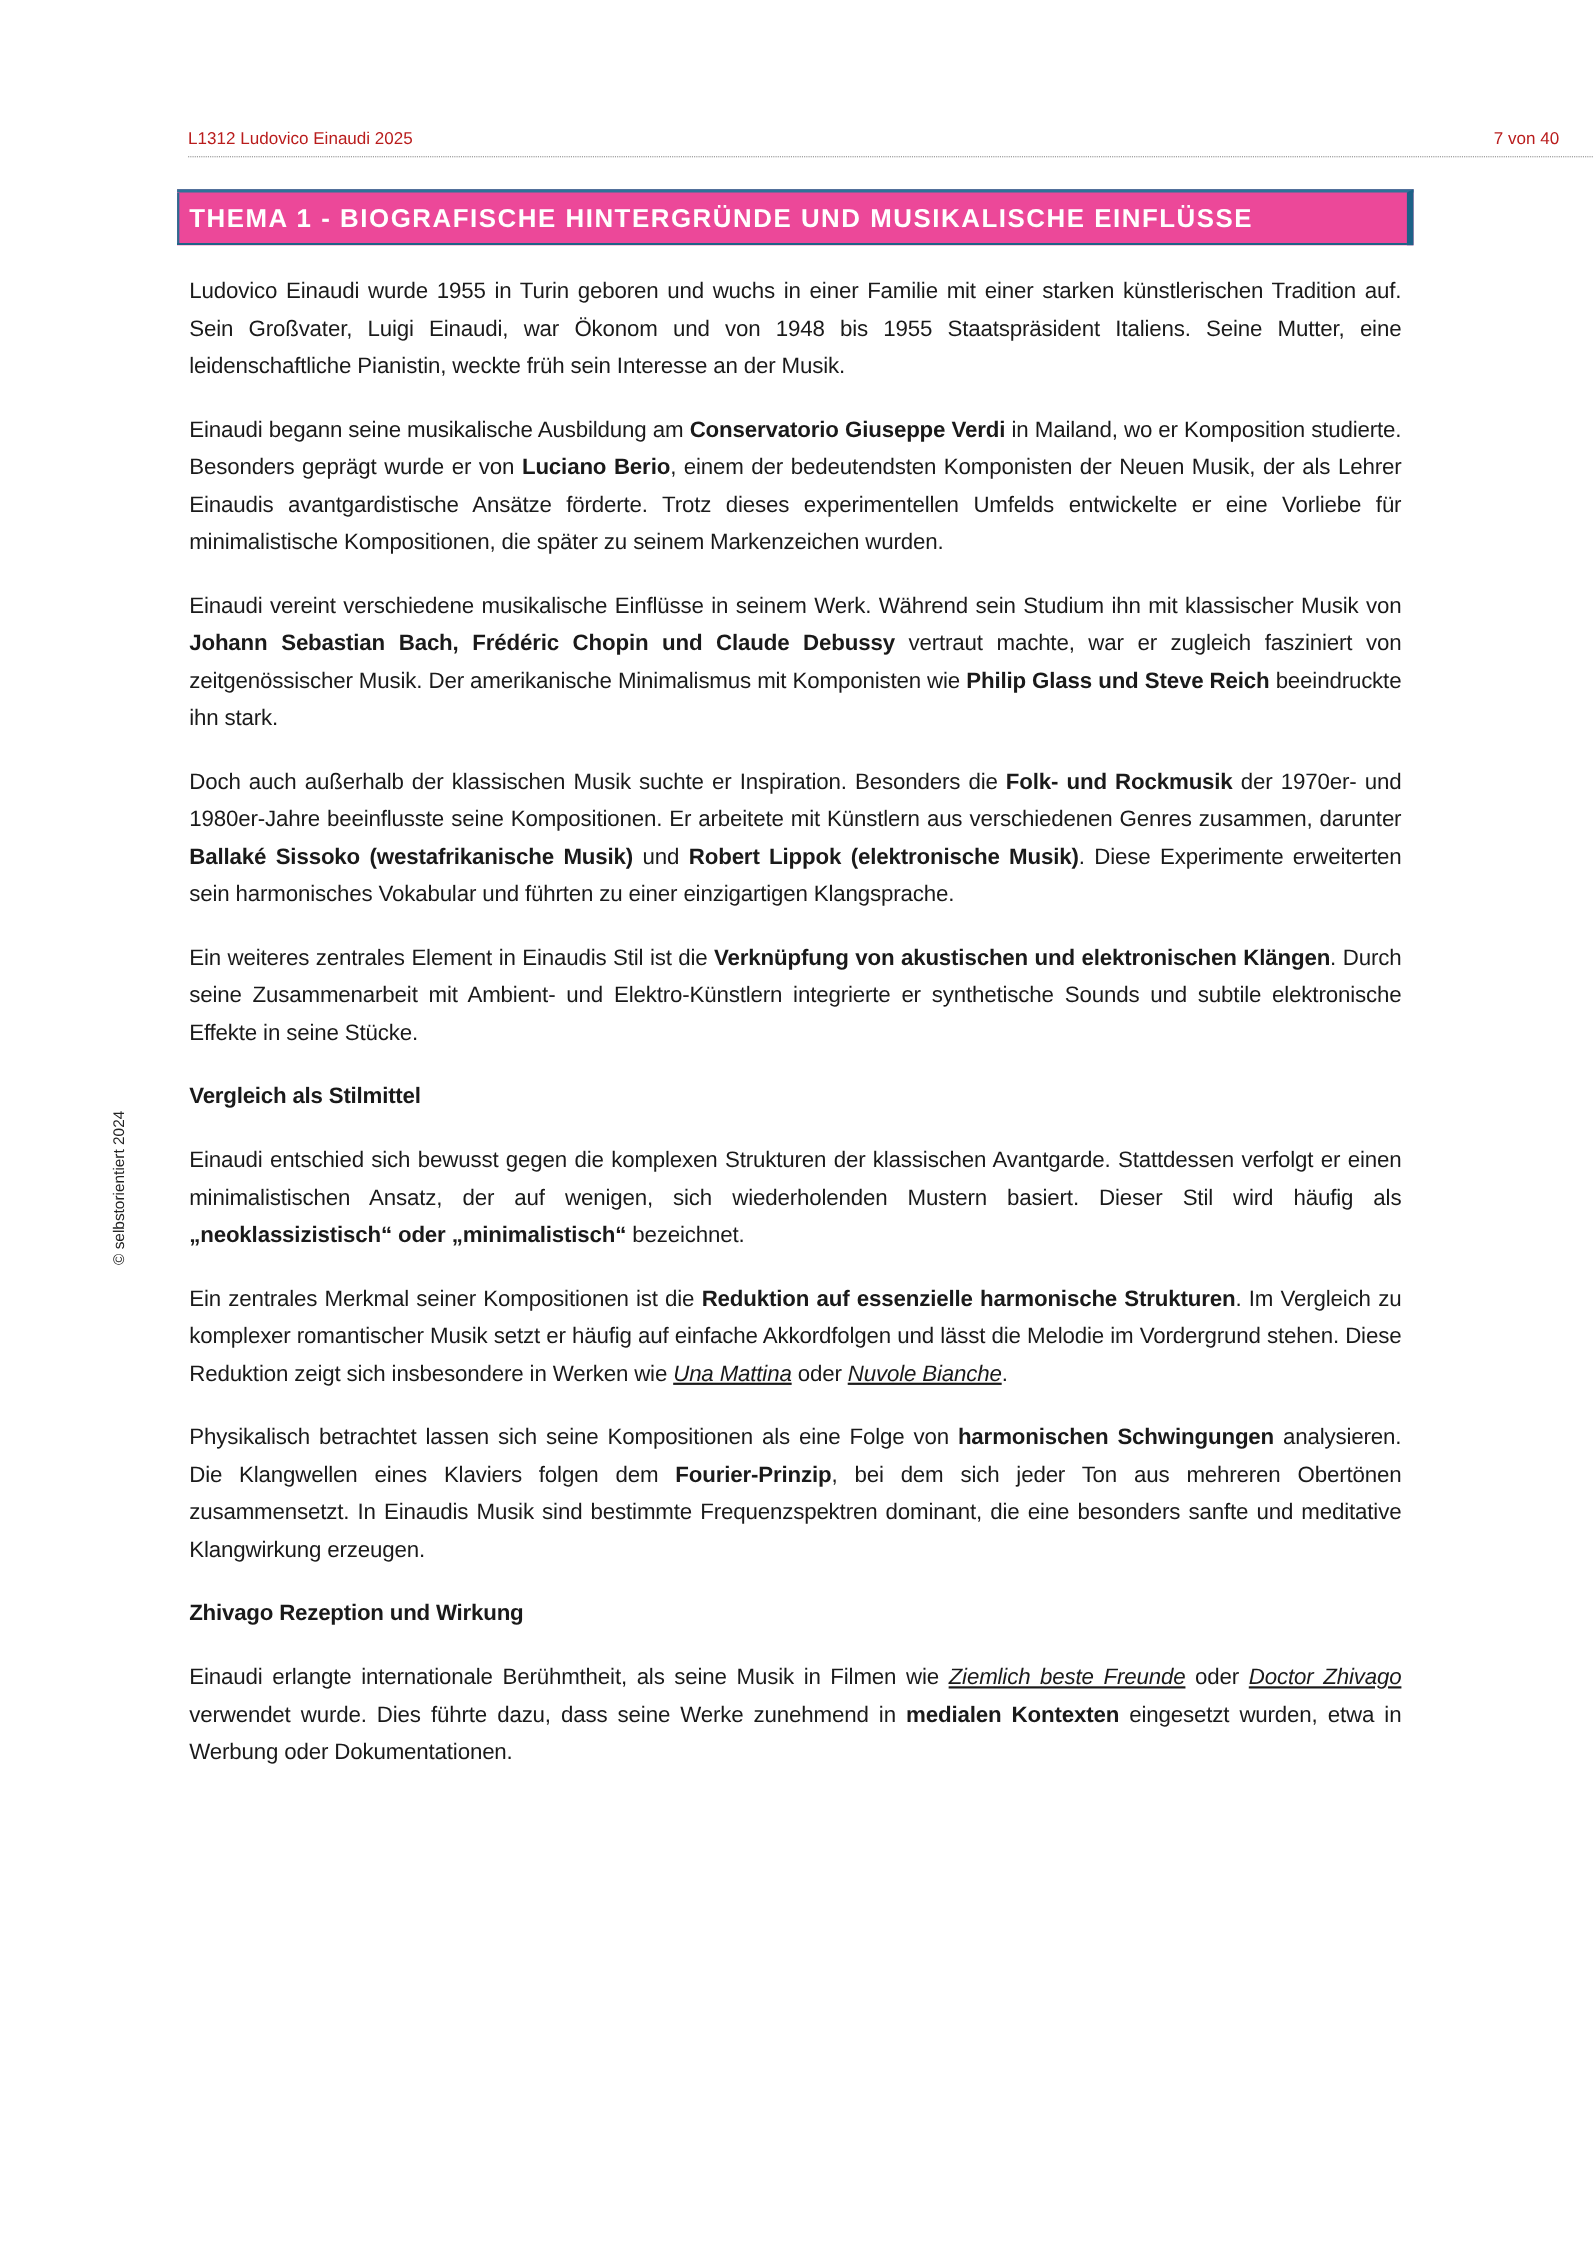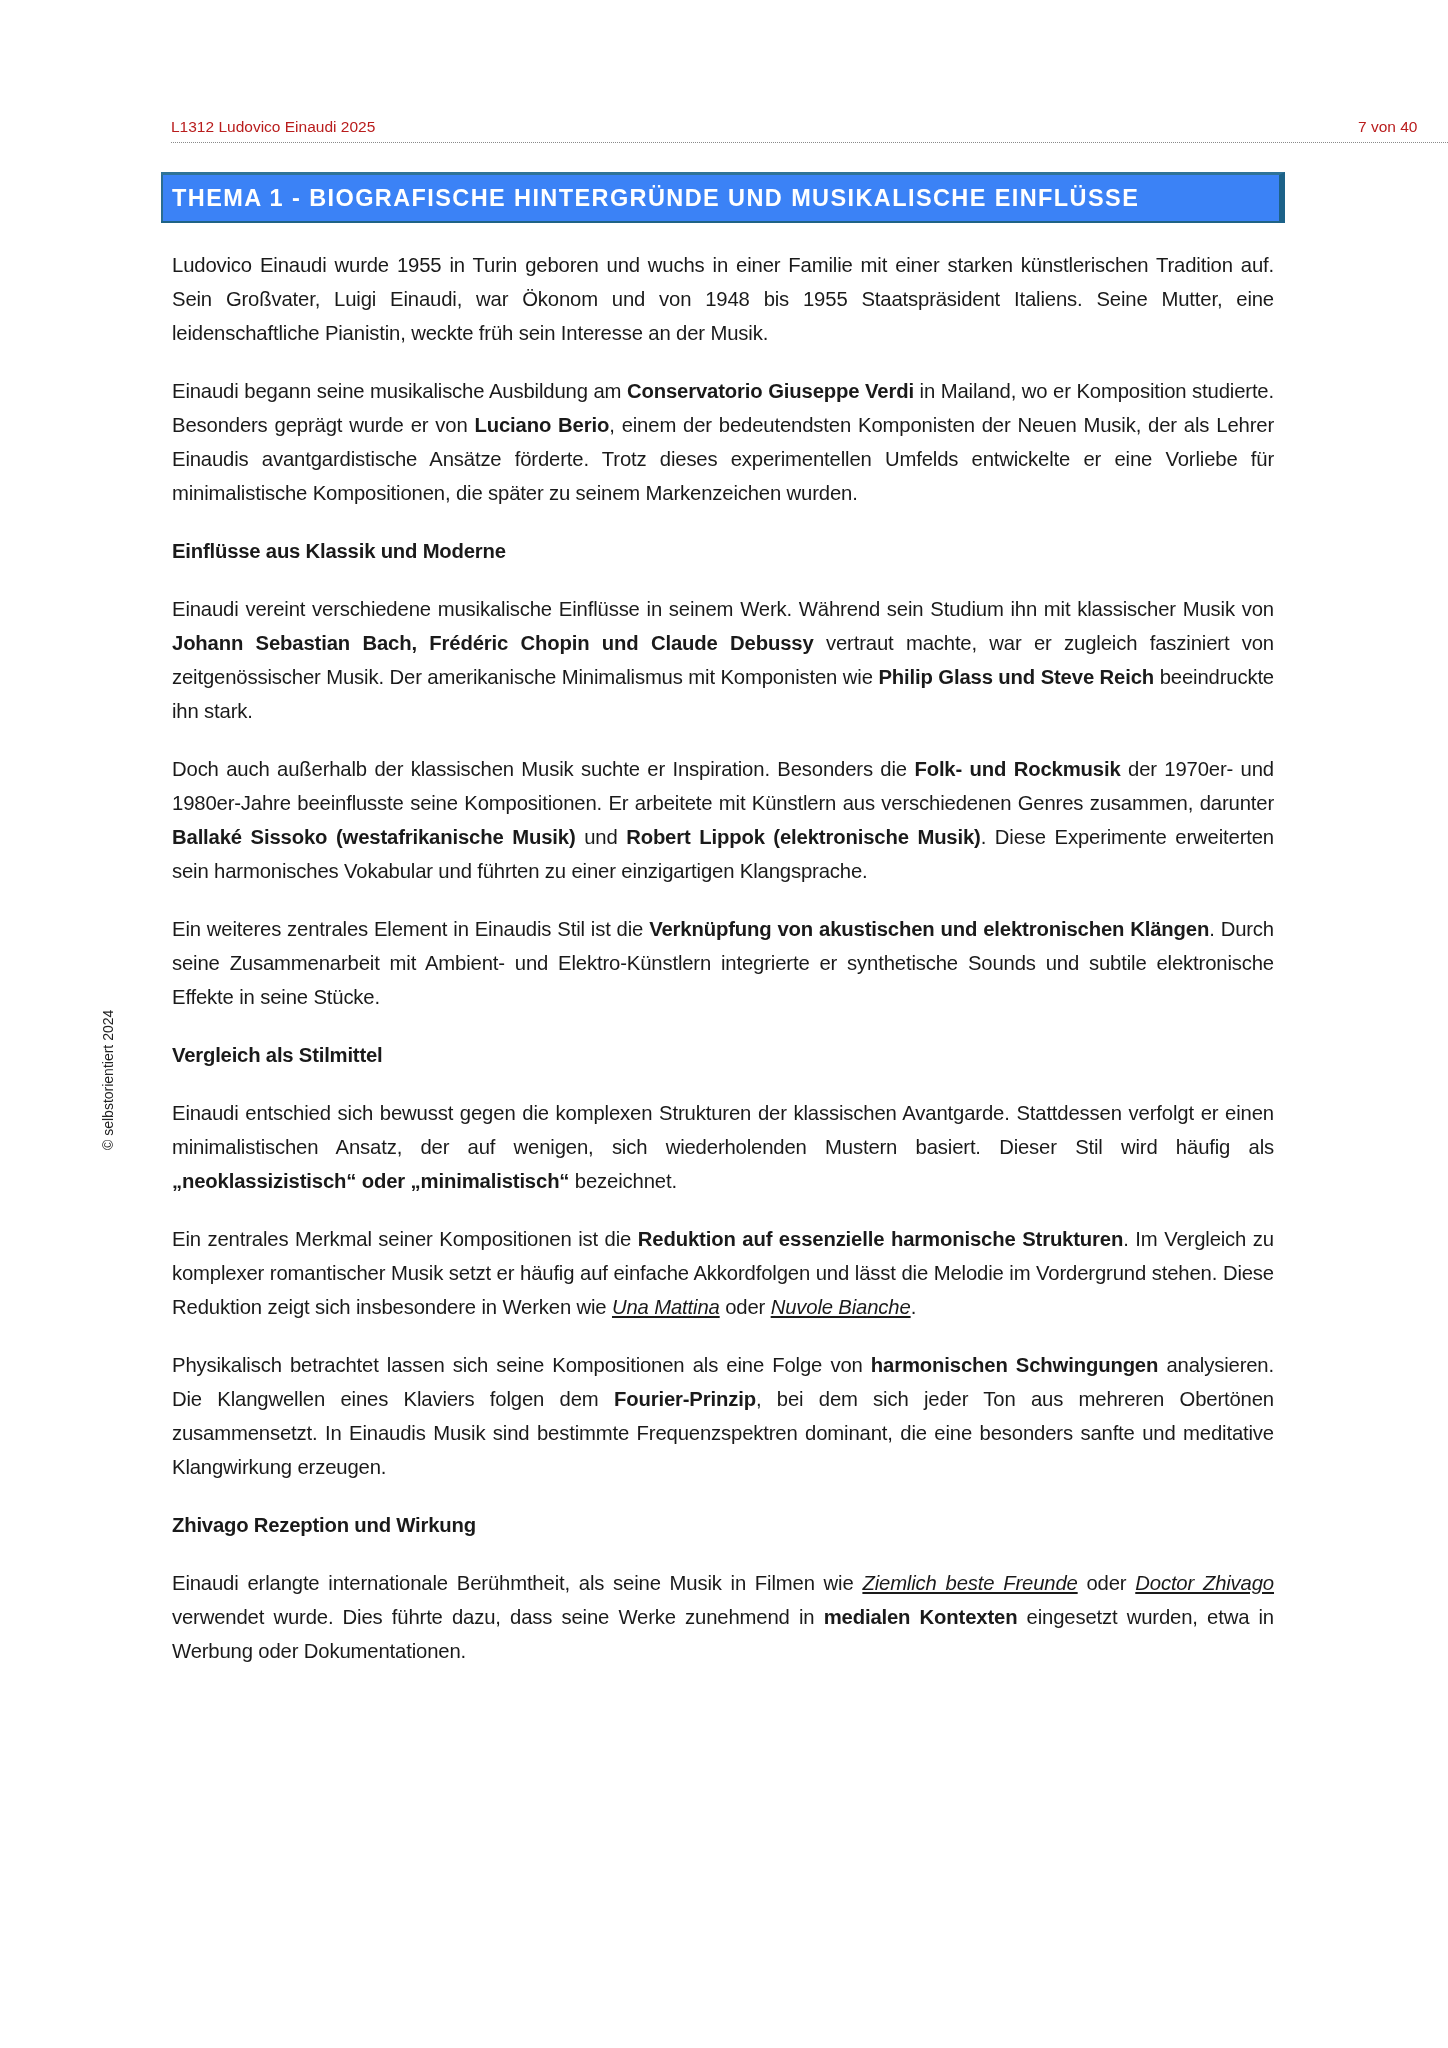--- a/index.html
+++ b/index.html
@@ -45,21 +45,21 @@
       font-size: 14px;
       color: #222;
       white-space: nowrap;
     }
     .topic-band {
       position: absolute;
       left: 161px;
       top: 172px;
       width: 1124px;
       height: 51px;
-      background: #3b82f6;
+      background: #ec4899;
       box-sizing: border-box;
       border-top: 3px solid #2f7398;
       border-right: 6px solid #1c6288;
       box-shadow: inset 0 -2px 0 #1f6386, inset 2px 0 0 #2a6d92;
     }
     .topic-band .topic-title {
       position: absolute;
       left: 11px;
       top: 10px;
       color: #ffffff;
@@ -101,21 +101,20 @@
 
 <div class="side-note">© selbstorientiert 2024</div>
 
 <div class="topic-band">
   <span class="topic-title">THEMA 1 - BIOGRAFISCHE HINTERGRÜNDE UND MUSIKALISCHE EINFLÜSSE</span>
 </div>
 
 <div class="content" id="content">
     <p class="para"><span>Ludovico Einaudi wurde 1955 in Turin geboren und wuchs in einer Familie mit einer starken künstlerischen Tradition auf. Sein Großvater, Luigi Einaudi, war Ökonom und von 1948 bis 1955 Staatspräsident Italiens. Seine Mutter, eine leidenschaftliche Pianistin, weckte früh sein Interesse an der Musik.</span></p>
     <p class="para"><span>Einaudi begann seine musikalische Ausbildung am </span><span class="seg-bold">Conservatorio Giuseppe Verdi</span><span> in Mailand, wo er Komposition studierte. Besonders geprägt wurde er von </span><span class="seg-bold">Luciano Berio</span><span>, einem der bedeutendsten Komponisten der Neuen Musik, der als Lehrer Einaudis avantgardistische Ansätze förderte. Trotz dieses experimentellen Umfelds entwickelte er eine Vorliebe für minimalistische Kompositionen, die später zu seinem Markenzeichen wurden.</span></p>
-    <p class="subhead"><span>Einflüsse aus Klassik und Moderne</span></p>
     <p class="para"><span>Einaudi vereint verschiedene musikalische Einflüsse in seinem Werk. Während sein Studium ihn mit klassischer Musik von </span><span class="seg-bold">Johann Sebastian Bach, Frédéric Chopin und Claude Debussy</span><span> vertraut machte, war er zugleich fasziniert von zeitgenössischer Musik. Der amerikanische Minimalismus mit Komponisten wie </span><span class="seg-bold">Philip Glass und Steve Reich</span><span> beeindruckte ihn stark.</span></p>
     <p class="para"><span>Doch auch außerhalb der klassischen Musik suchte er Inspiration. Besonders die </span><span class="seg-bold">Folk- und Rockmusik</span><span> der 1970er- und 1980er-Jahre beeinflusste seine Kompositionen. Er arbeitete mit Künstlern aus verschiedenen Genres zusammen, darunter </span><span class="seg-bold">Ballaké Sissoko (westafrikanische Musik)</span><span> und </span><span class="seg-bold">Robert Lippok (elektronische Musik)</span><span>. Diese Experimente erweiterten sein harmonisches Vokabular und führten zu einer einzigartigen Klangsprache.</span></p>
     <p class="para"><span>Ein weiteres zentrales Element in Einaudis Stil ist die </span><span class="seg-bold">Verknüpfung von akustischen und elektronischen Klängen</span><span>. Durch seine Zusammenarbeit mit Ambient- und Elektro-Künstlern integrierte er synthetische Sounds und subtile elektronische Effekte in seine Stücke.</span></p>
     <p class="subhead"><span>Vergleich als Stilmittel</span></p>
     <p class="para"><span>Einaudi entschied sich bewusst gegen die komplexen Strukturen der klassischen Avantgarde. Stattdessen verfolgt er einen minimalistischen Ansatz, der auf wenigen, sich wiederholenden Mustern basiert. Dieser Stil wird häufig als </span><span class="seg-bold">„neoklassizistisch“ oder „minimalistisch“</span><span> bezeichnet.</span></p>
     <p class="para"><span>Ein zentrales Merkmal seiner Kompositionen ist die </span><span class="seg-bold">Reduktion auf essenzielle harmonische Strukturen</span><span>. Im Vergleich zu komplexer romantischer Musik setzt er häufig auf einfache Akkordfolgen und lässt die Melodie im Vordergrund stehen. Diese Reduktion zeigt sich insbesondere in Werken wie </span><span class="seg-italic">Una Mattina</span><span> oder </span><span class="seg-italic">Nuvole Bianche</span><span>.</span></p>
     <p class="para"><span>Physikalisch betrachtet lassen sich seine Kompositionen als eine Folge von </span><span class="seg-bold">harmonischen Schwingungen</span><span> analysieren. Die Klangwellen eines Klaviers folgen dem </span><span class="seg-bold">Fourier-Prinzip</span><span>, bei dem sich jeder Ton aus mehreren Obertönen zusammensetzt. In Einaudis Musik sind bestimmte Frequenzspektren dominant, die eine besonders sanfte und meditative Klangwirkung erzeugen.</span></p>
     <p class="subhead"><span>Zhivago Rezeption und Wirkung</span></p>
     <p class="para"><span>Einaudi erlangte internationale Berühmtheit, als seine Musik in Filmen wie </span><span class="seg-italic">Ziemlich beste Freunde</span><span> oder </span><span class="seg-italic">Doctor Zhivago</span><span> verwendet wurde. Dies führte dazu, dass seine Werke zunehmend in </span><span class="seg-bold">medialen Kontexten</span><span> eingesetzt wurden, etwa in Werbung oder Dokumentationen.</span></p>
   </div>

